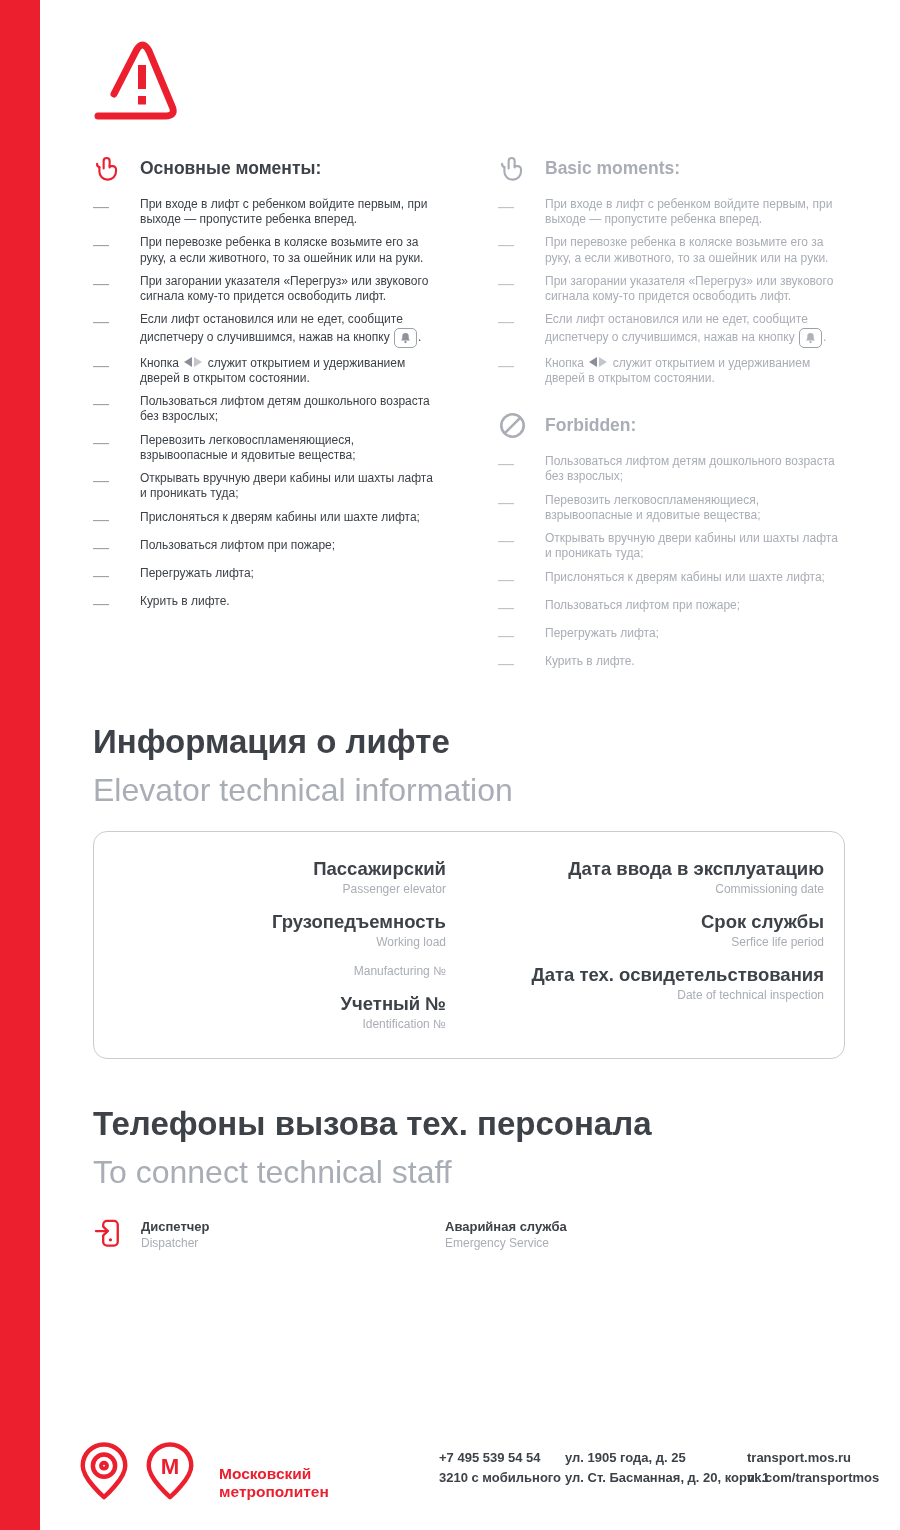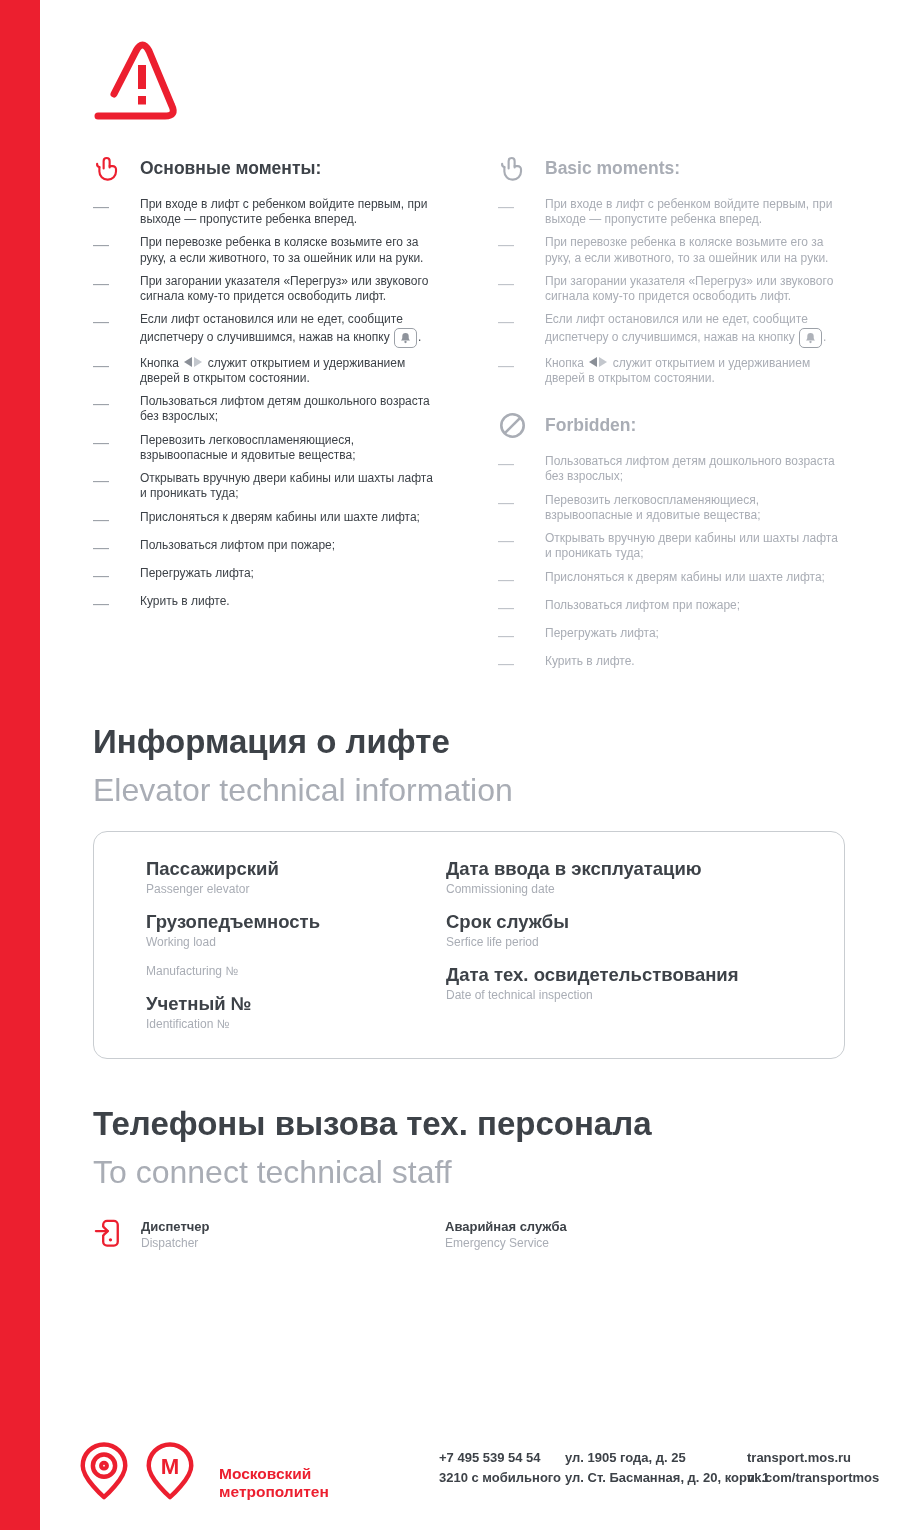--- a/index.html
+++ b/index.html
@@ -41,21 +41,21 @@
   .doors{display:inline-flex;align-items:center;gap:2px;margin:0 2px;vertical-align:0px;}
   .tri-l{width:0;height:0;border-top:5px solid transparent;border-bottom:5px solid transparent;border-right:8px solid #8A8F97;}
   .tri-r{width:0;height:0;border-top:5px solid transparent;border-bottom:5px solid transparent;border-left:8px solid #C3C7CD;}
   .section{margin-top:40px;}
   .sec-title{font-size:33px;font-weight:700;color:var(--dark);}
   .sec-sub{font-size:32px;font-weight:400;color:var(--muted);margin-top:11px;}
   .infobox{
     border:1.5px solid var(--border);border-radius:14px;margin-top:22px;width:752px;
     padding:26px 20px 12px 52px;display:grid;grid-template-columns:300px 1fr;
   }
-  .field{margin-bottom:15px;}
+  .field{margin-bottom:15px;text-align:right;}
   .flabel{font-size:18.5px;font-weight:700;color:var(--dark);}
   .fsub{font-size:12px;color:var(--muted);margin-top:2px;}
   .contacts{display:grid;grid-template-columns:352px 1fr;margin-top:28px;}
   .contact{display:flex;gap:15px;align-items:flex-start;}
   .cicon{width:33px;height:33px;flex:none;margin-top:-2px;}
   .clabel{font-size:13px;font-weight:700;color:var(--dark);}
   .csub{font-size:12px;color:var(--muted);margin-top:2px;}
   .footer{position:absolute;left:75px;top:1440px;width:815px;height:70px;}
   .logos{display:flex;align-items:center;gap:8px;}
   .brand{color:var(--red);font-weight:700;font-size:15.5px;line-height:1.18;margin-left:12px;margin-top:24px;}

